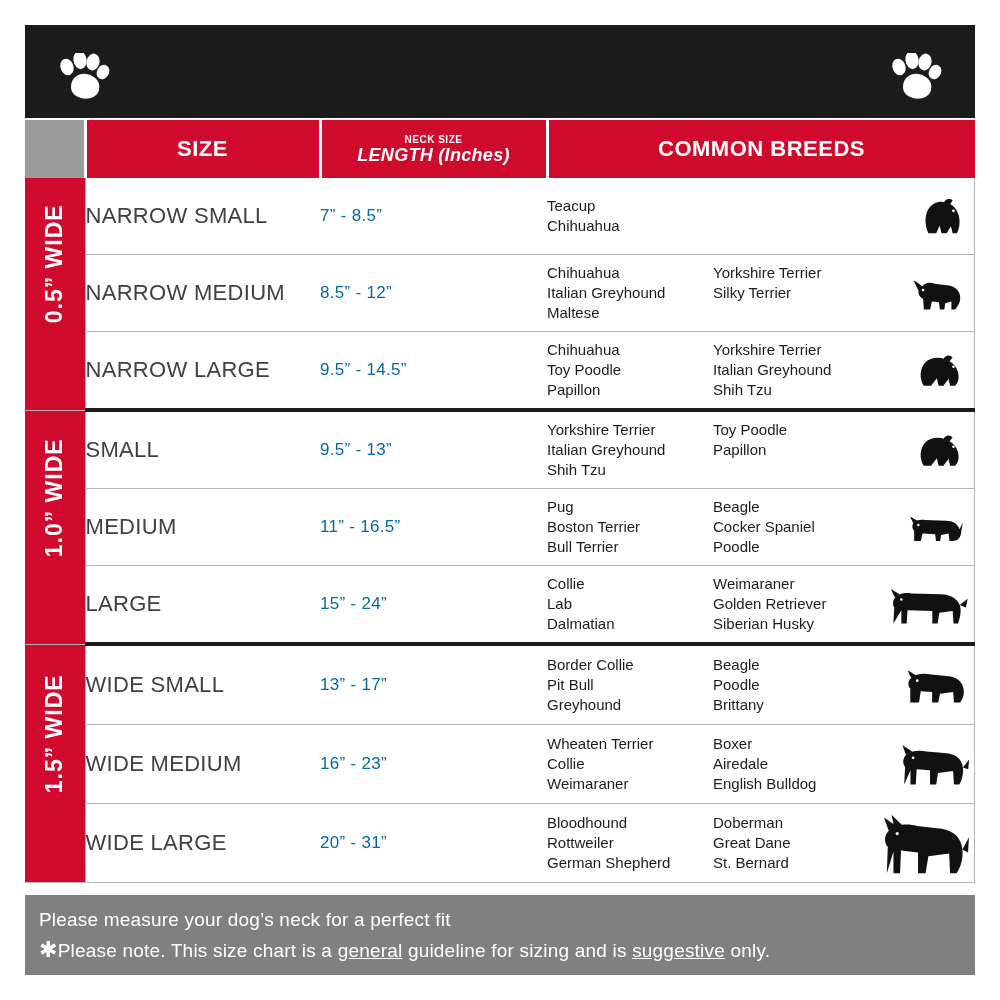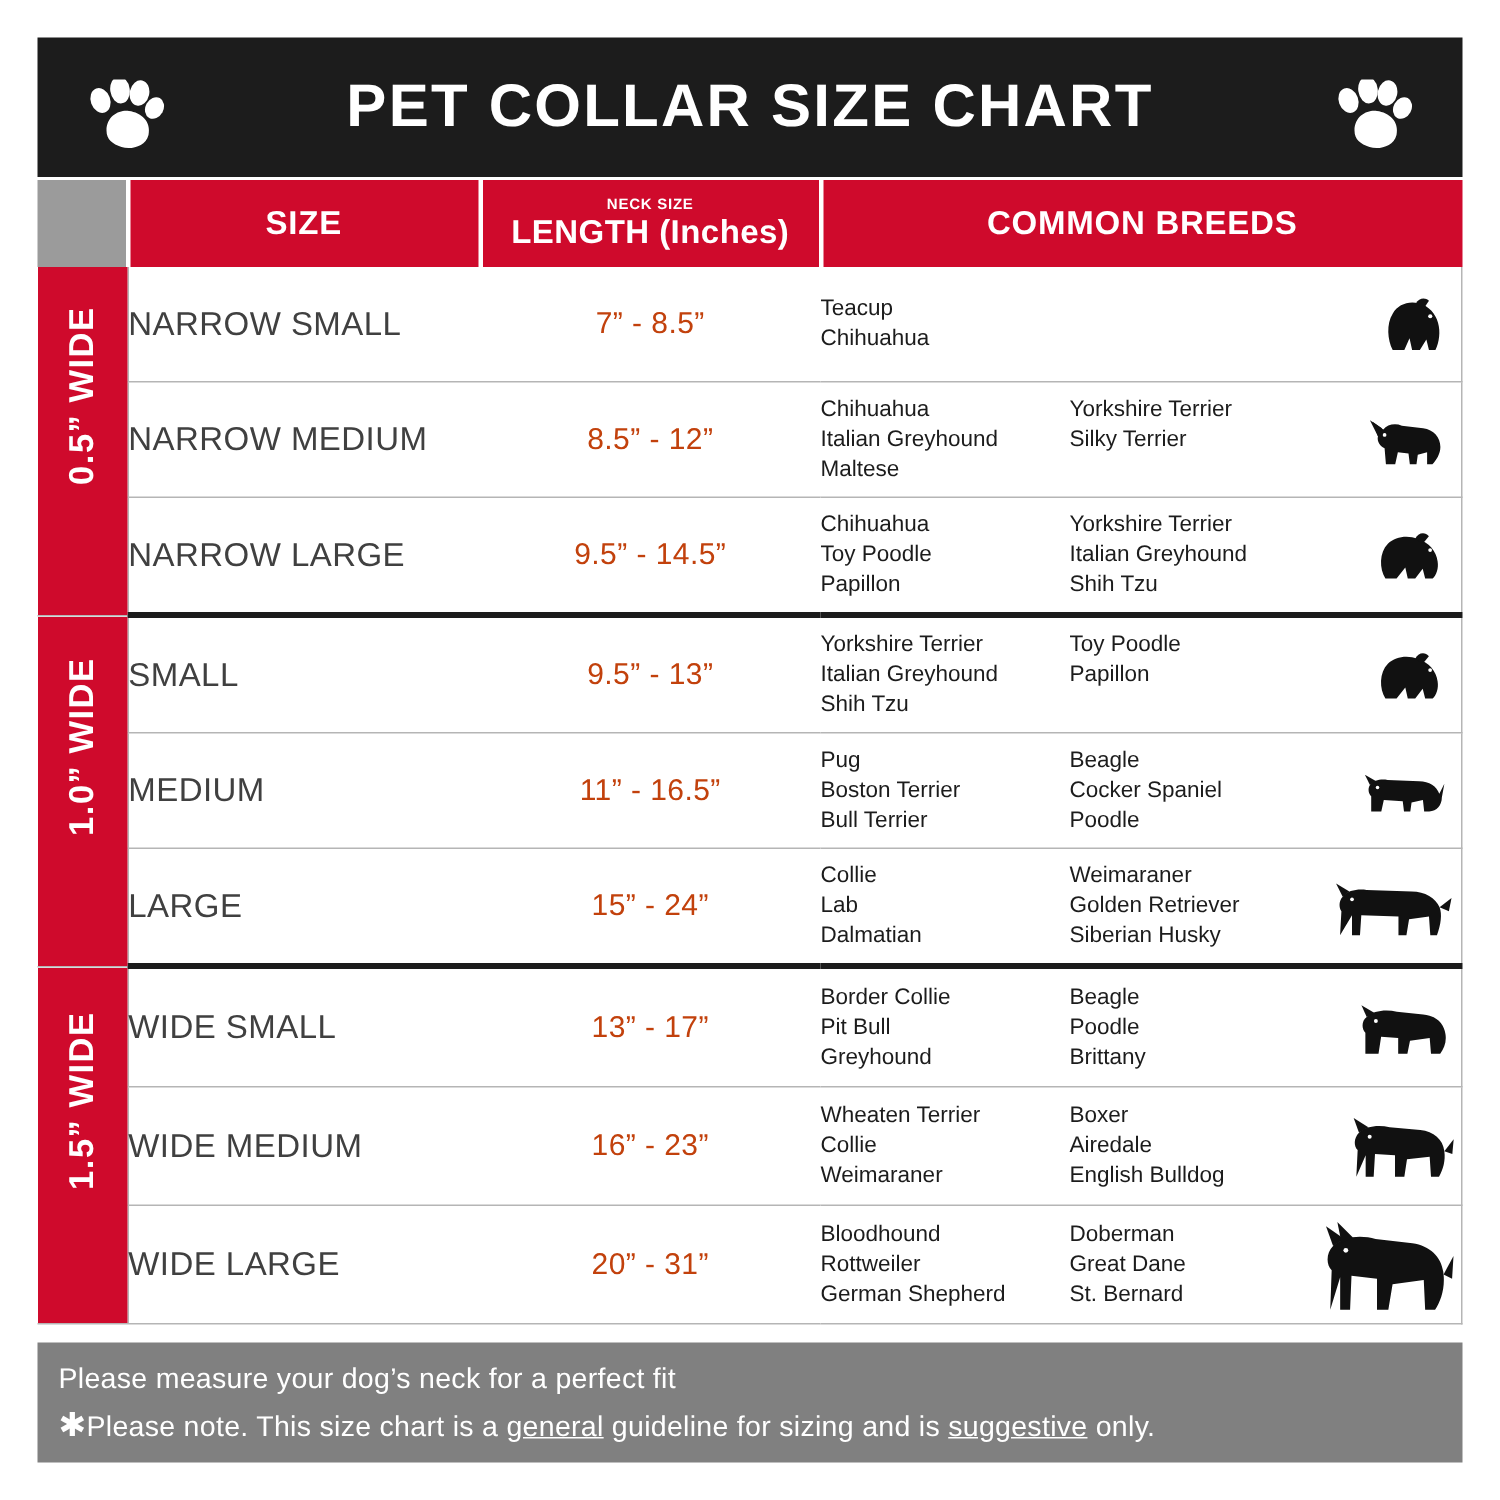--- a/index.html
+++ b/index.html
@@ -80,22 +80,23 @@
     letter-spacing: 0.5px;
   }
   .colhead .ch-neck-small {
     display: block;
     font-size: 10px;
     line-height: 13px;
     letter-spacing: 0.5px;
     margin-bottom: -1px;
   }
   .colhead .ch-len {
-    font-size: 22px;
+    font-size: 18px;
     letter-spacing: 0.3px;
+    font-style: italic;
   }
   .colhead .ch-breeds {
     font-size: 22px;
     letter-spacing: 0.5px;
   }
   .sep-white { border-right: 3px solid #ffffff; }
 
   
   .group-label {
     background: #cf0a2c;
@@ -116,23 +117,22 @@
   
   .size-cell {
     width: 235px;
     font-size: 22px;
     color: #404040;
     padding-left: 16px;
     letter-spacing: 0.3px;
   }
   .len-cell {
     width: 227px;
-    font-size: 20px;
-    color: #c2410c;
-    text-align: center;
+    font-size: 17px;
+    color: #0369a1;
     letter-spacing: 0.3px;
   }
   .breeds-cell {
     font-size: 15px;
     color: #1c1c1c;
     padding: 6px 4px 6px 14px;
     line-height: 20px;
   }
   .breeds-wrap {
     display: flex;
@@ -188,21 +188,20 @@
   <div class="header">
     <span class="paw left">
       <svg viewBox="0 0 54 48" width="54" height="48" aria-hidden="true">
         <ellipse cx="10" cy="14" rx="6.5" ry="8.5" fill="#ffffff" transform="rotate(-20 10 14)"></ellipse>
         <ellipse cx="23" cy="7" rx="6.5" ry="9" fill="#ffffff" transform="rotate(-8 23 7)"></ellipse>
         <ellipse cx="36" cy="9" rx="6.5" ry="8.5" fill="#ffffff" transform="rotate(12 36 9)"></ellipse>
         <ellipse cx="46" cy="19" rx="6" ry="7.5" fill="#ffffff" transform="rotate(28 46 19)"></ellipse>
         <path d="M14 34 C14 24 23 20 29 21 C37 22 44 28 42 37 C40 45 30 47 24 45 C18 43 14 40 14 34 Z" fill="#ffffff"></path>
       </svg>
     </span>
-    <div class="header-title">PET COLLAR SIZE CHART</div>
     <span class="paw right">
       <svg viewBox="0 0 54 48" width="54" height="48" aria-hidden="true">
         <ellipse cx="10" cy="14" rx="6.5" ry="8.5" fill="#ffffff" transform="rotate(-20 10 14)"></ellipse>
         <ellipse cx="23" cy="7" rx="6.5" ry="9" fill="#ffffff" transform="rotate(-8 23 7)"></ellipse>
         <ellipse cx="36" cy="9" rx="6.5" ry="8.5" fill="#ffffff" transform="rotate(12 36 9)"></ellipse>
         <ellipse cx="46" cy="19" rx="6" ry="7.5" fill="#ffffff" transform="rotate(28 46 19)"></ellipse>
         <path d="M14 34 C14 24 23 20 29 21 C37 22 44 28 42 37 C40 45 30 47 24 45 C18 43 14 40 14 34 Z" fill="#ffffff"></path>
       </svg>
     </span>
   </div>

